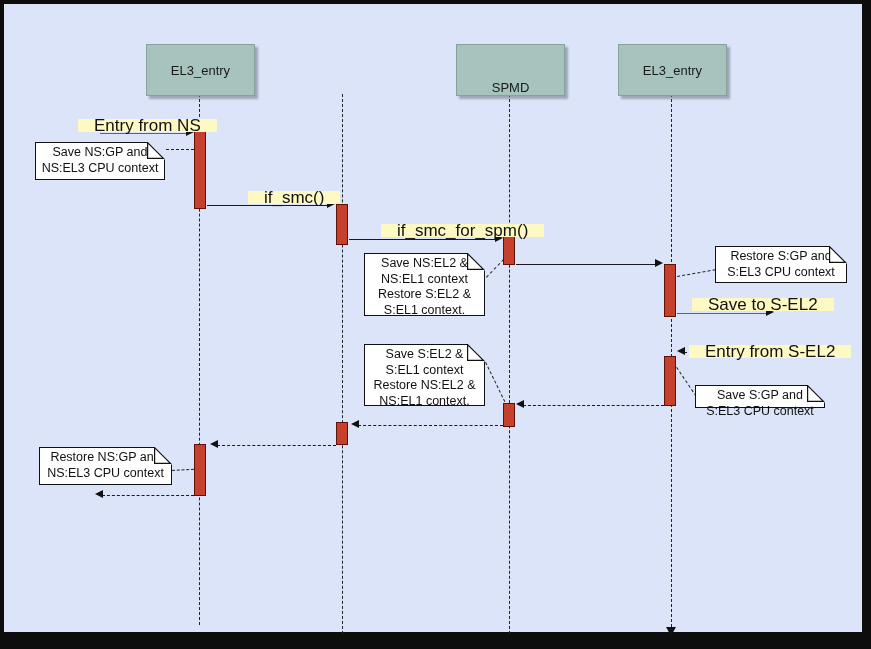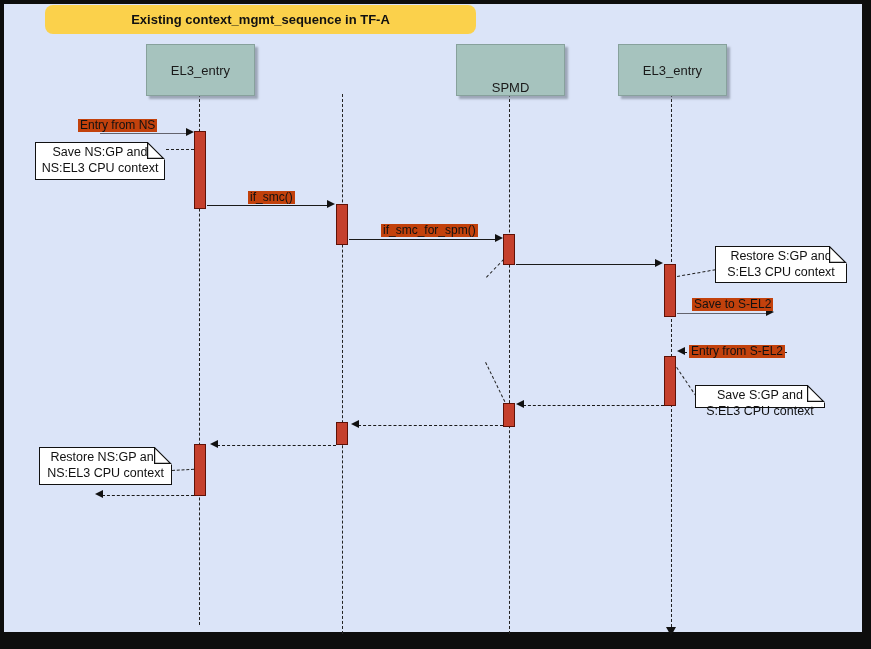--- a/index.html
+++ b/index.html
@@ -22,34 +22,33 @@
   .hline{position:absolute;height:0;border-top:1.5px solid #1a1a1a;}
   .hline.gray{border-top-color:#63636d;}
   .hline.dash{border-top-style:dashed;}
 
   .conn{position:absolute;height:0;border-top:1.4px dashed #222;transform-origin:0 0;}
 
   .ah-r{position:absolute;width:0;height:0;border-top:4.5px solid transparent;border-bottom:4.5px solid transparent;border-left:8.5px solid #111;}
   .ah-l{position:absolute;width:0;height:0;border-top:4.5px solid transparent;border-bottom:4.5px solid transparent;border-right:8.5px solid #111;}
   .ah-d{position:absolute;width:0;height:0;border-left:5px solid transparent;border-right:5px solid transparent;border-top:9px solid #111;}
 
-  .msg-label{position:absolute;background:#c2410c;color:#111;font-size:12px;line-height:13px;padding:0 2px;white-space:nowrap;}
+  .msg-label{position:absolute;background:#fef9c3;color:#111;font-size:17px;line-height:13px;padding:0 16px;white-space:nowrap;}
 
   .note{position:absolute;background:#ffffff;border:1.2px solid #111;box-sizing:border-box;
     font-size:12.5px;line-height:15.5px;color:#111;padding:2px 0;text-align:center;}
   .note .txt{white-space:pre-line;display:block;}
   .fold{position:absolute;top:-1.2px;right:-1.2px;}
 </style>
 </head>
 <body>
 
 <div class="frame">
   <div class="canvas"></div>
 
-  <div class="title-banner">Existing context_mgmt_sequence in TF-A</div>
 
   <div class="lifeline" style="left:199px;top:94px;height:531px;"></div>
   <div class="lifeline" style="left:342px;top:94px;height:540px;"></div>
   <div class="lifeline" style="left:509px;top:94px;height:540px;"></div>
   <div class="lifeline" style="left:671px;top:94px;height:533px;"></div>
   <div class="ah-d" style="left:666px;top:627px;"></div>
 
   <div class="head" style="left:146px;">
       <span>EL3_entry</span>
     </div>
@@ -113,39 +112,59 @@
 
   <div class="note" style="left:35px;top:142px;width:130px;height:38px;">
     <span class="txt">Save NS:GP and
 NS:EL3 CPU context</span>
     <svg class="fold" width="18" height="18">
         <path d="M0,0 L18,0 L18,18 Z" fill="#dbe4f8"></path>
         <path d="M0.6,0.6 L16.4,16.4 L0.6,16.4 Z" fill="#ffffff" stroke="#111" stroke-width="1.2"></path>
       </svg>
   </div>
 
+  <div class="note" style="left:364px;top:253px;width:121px;height:63px;">
+    <span class="txt">Save NS:EL2 &amp;
+NS:EL1 context
+Restore S:EL2 &amp;
+S:EL1 context.</span>
+    <svg class="fold" width="18" height="18">
+        <path d="M0,0 L18,0 L18,18 Z" fill="#dbe4f8"></path>
+        <path d="M0.6,0.6 L16.4,16.4 L0.6,16.4 Z" fill="#ffffff" stroke="#111" stroke-width="1.2"></path>
+      </svg>
+  </div>
 
   <div class="note" style="left:715px;top:246px;width:132px;height:37px;">
     <span class="txt">Restore S:GP and
 S:EL3 CPU context</span>
     <svg class="fold" width="18" height="18">
         <path d="M0,0 L18,0 L18,18 Z" fill="#dbe4f8"></path>
         <path d="M0.6,0.6 L16.4,16.4 L0.6,16.4 Z" fill="#ffffff" stroke="#111" stroke-width="1.2"></path>
       </svg>
   </div>
 
   <div class="note" style="left:695px;top:385px;width:130px;height:23px;">
     <span class="txt">Save S:GP and
 S:EL3 CPU context</span>
     <svg class="fold" width="18" height="18">
         <path d="M0,0 L18,0 L18,18 Z" fill="#dbe4f8"></path>
         <path d="M0.6,0.6 L16.4,16.4 L0.6,16.4 Z" fill="#ffffff" stroke="#111" stroke-width="1.2"></path>
       </svg>
   </div>
 
+  <div class="note" style="left:364px;top:344px;width:121px;height:62px;">
+    <span class="txt">Save S:EL2 &amp;
+S:EL1 context
+Restore NS:EL2 &amp;
+NS:EL1 context.</span>
+    <svg class="fold" width="18" height="18">
+        <path d="M0,0 L18,0 L18,18 Z" fill="#dbe4f8"></path>
+        <path d="M0.6,0.6 L16.4,16.4 L0.6,16.4 Z" fill="#ffffff" stroke="#111" stroke-width="1.2"></path>
+      </svg>
+  </div>
 
   <div class="note" style="left:39px;top:447px;width:133px;height:38px;">
     <span class="txt">Restore NS:GP and
 NS:EL3 CPU context</span>
     <svg class="fold" width="18" height="18">
         <path d="M0,0 L18,0 L18,18 Z" fill="#dbe4f8"></path>
         <path d="M0.6,0.6 L16.4,16.4 L0.6,16.4 Z" fill="#ffffff" stroke="#111" stroke-width="1.2"></path>
       </svg>
   </div>
 </div>

